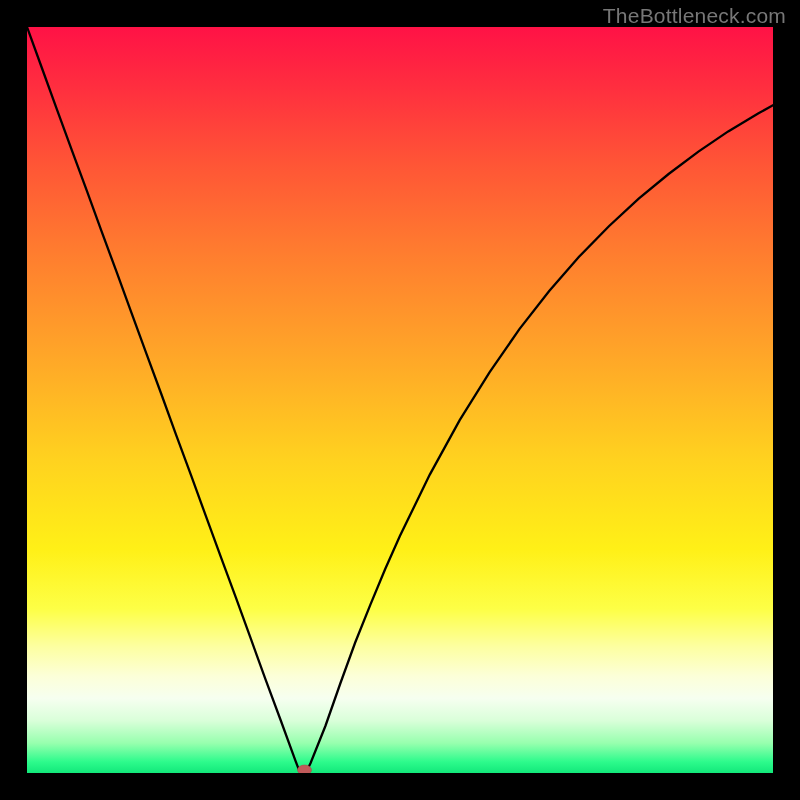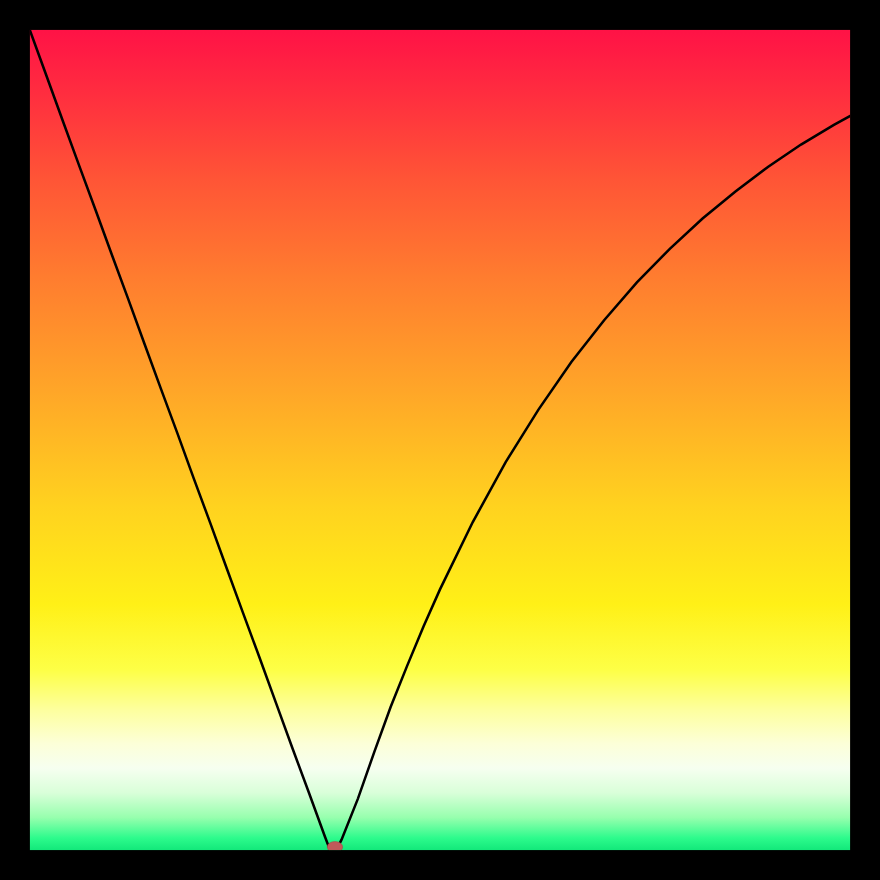--- a/index.html
+++ b/index.html
@@ -71,20 +71,21 @@
     color: #777;
     font-size: 21px;
     letter-spacing: 0.2px;
     user-select: none;
   }
 </style>
 </head>
 <body>
 
 <div class="stage">
+  <div class="watermark">TheBottleneck.com</div>
 
   <div class="plot">
     <div class="gradient"></div>
     <svg class="curve-svg" viewBox="0 0 746 746" preserveAspectRatio="none">
       <path id="curve-path" class="curve-path" d="M0.0 0.0 L14.9 41.0 L29.8 82.1 L44.8 123.1 L59.7 163.4 L74.6 204.4 L89.5 244.7 L104.4 285.7 L119.4 326.7 L134.3 367.0 L149.2 408.1 L164.1 448.3 L179.0 489.4 L194.0 530.4 L208.9 570.7 L223.8 611.7 L238.7 652.8 L253.6 693.0 L268.6 734.1 L272.3 743.8 L276.0 746.0 L279.8 743.8 L283.5 736.3 L298.4 699.0 L313.3 656.5 L328.2 615.5 L343.2 578.1 L358.1 542.3 L373.0 508.8 L402.8 447.6 L432.7 393.1 L462.5 345.4 L492.4 302.1 L522.2 264.1 L552.0 229.8 L581.9 199.2 L611.7 171.6 L641.6 147.0 L671.4 124.6 L701.2 104.4 L731.1 86.5 L746.0 78.3"></path>
       <ellipse id="marker-dot" class="dot" rx="7" ry="5" cx="277.5" cy="743.0"></ellipse>
     </svg>
   </div>
 </div>
 

